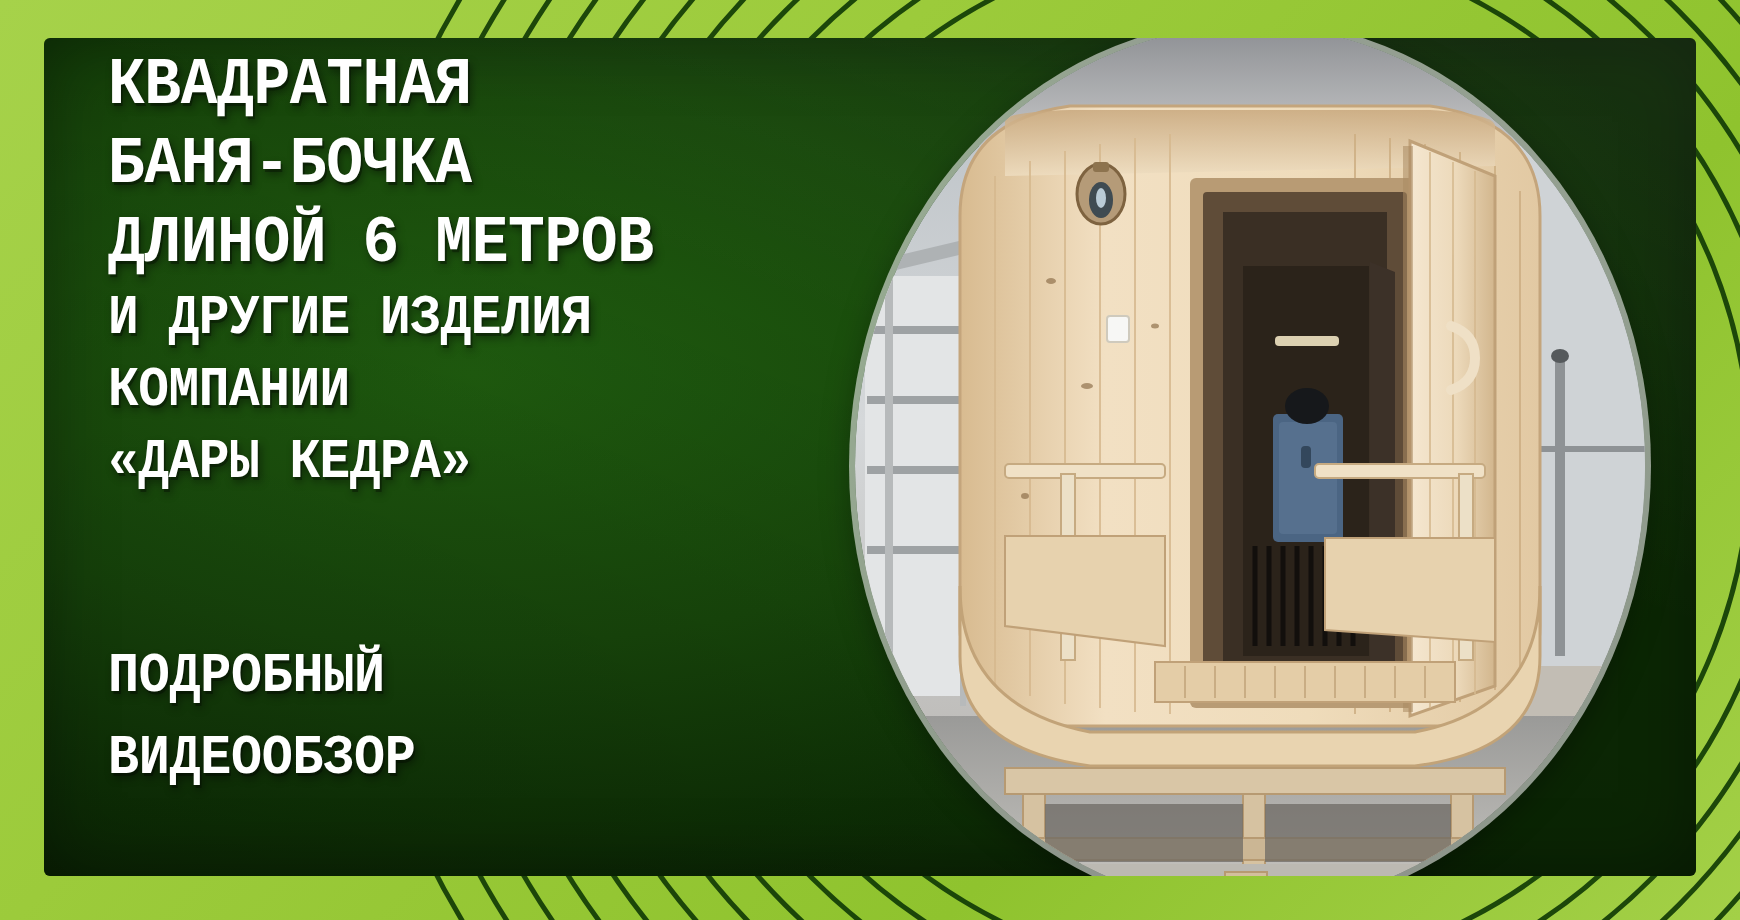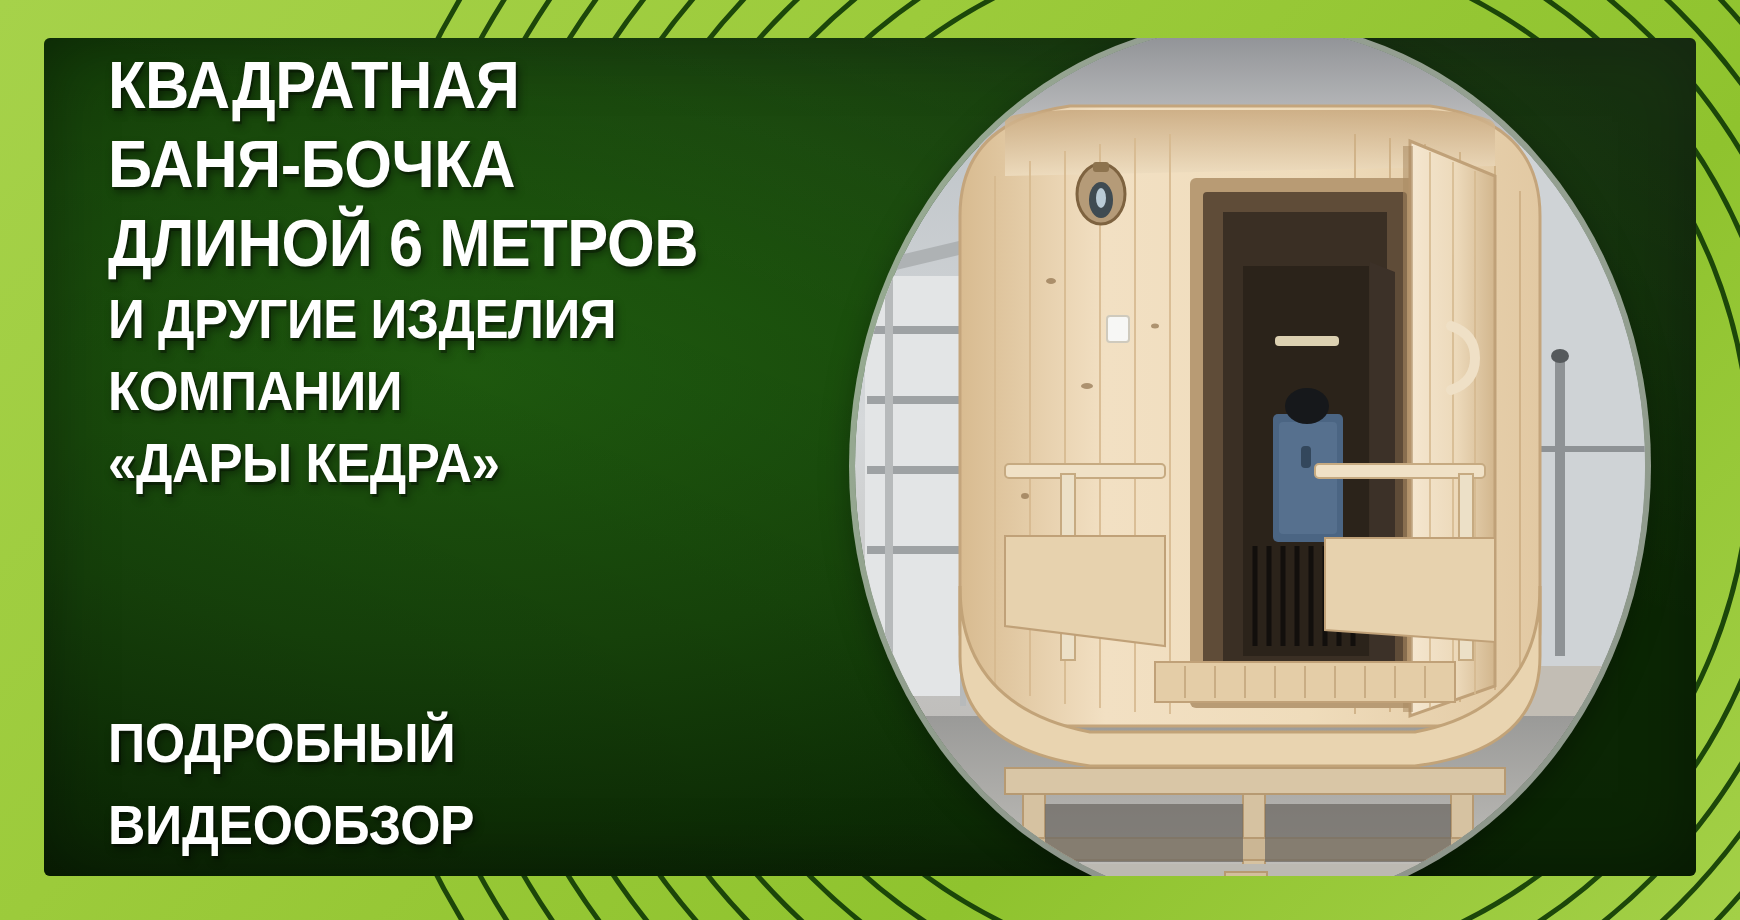--- a/index.html
+++ b/index.html
@@ -3,21 +3,21 @@
 <meta charset="utf-8">
 <style>
   html,body{margin:0;padding:0;background:#ffffff;}
   *{box-sizing:border-box;}
 
   .banner{
     position:relative;
     width:1740px;
     height:920px;
     overflow:hidden;
-    font-family:Liberation Sans, sans-serif;
+    font-family:Liberation Mono, monospace;
     background:#9ccb3b;
   }
 
   
   .frame-base{
     position:absolute;
     inset:0;
     background:linear-gradient(135deg,#a6d24a 0%,#9ccb3b 35%,#8fc32e 70%,#a3d047 100%);
   }
   .arc-layer{position:absolute;inset:0;}
@@ -72,21 +72,21 @@
       3px 5px 9px rgba(0,0,0,0.45);
     transform:scaleX(0.93);
     transform-origin:left center;
   }
   .l-big{font-size:66px;line-height:79px;}
   .l-mid{font-size:55px;line-height:72px;}
 
   .kicker{
     position:absolute;
     left:64px;
-    top:664px;
+    top:598px;
     width:740px;
     z-index:5;
   }
   .k-line{
     color:#ffffff;
     font-weight:bold;
     font-size:55px;
     line-height:82px;
     letter-spacing:-0.3px;
     white-space:nowrap;

